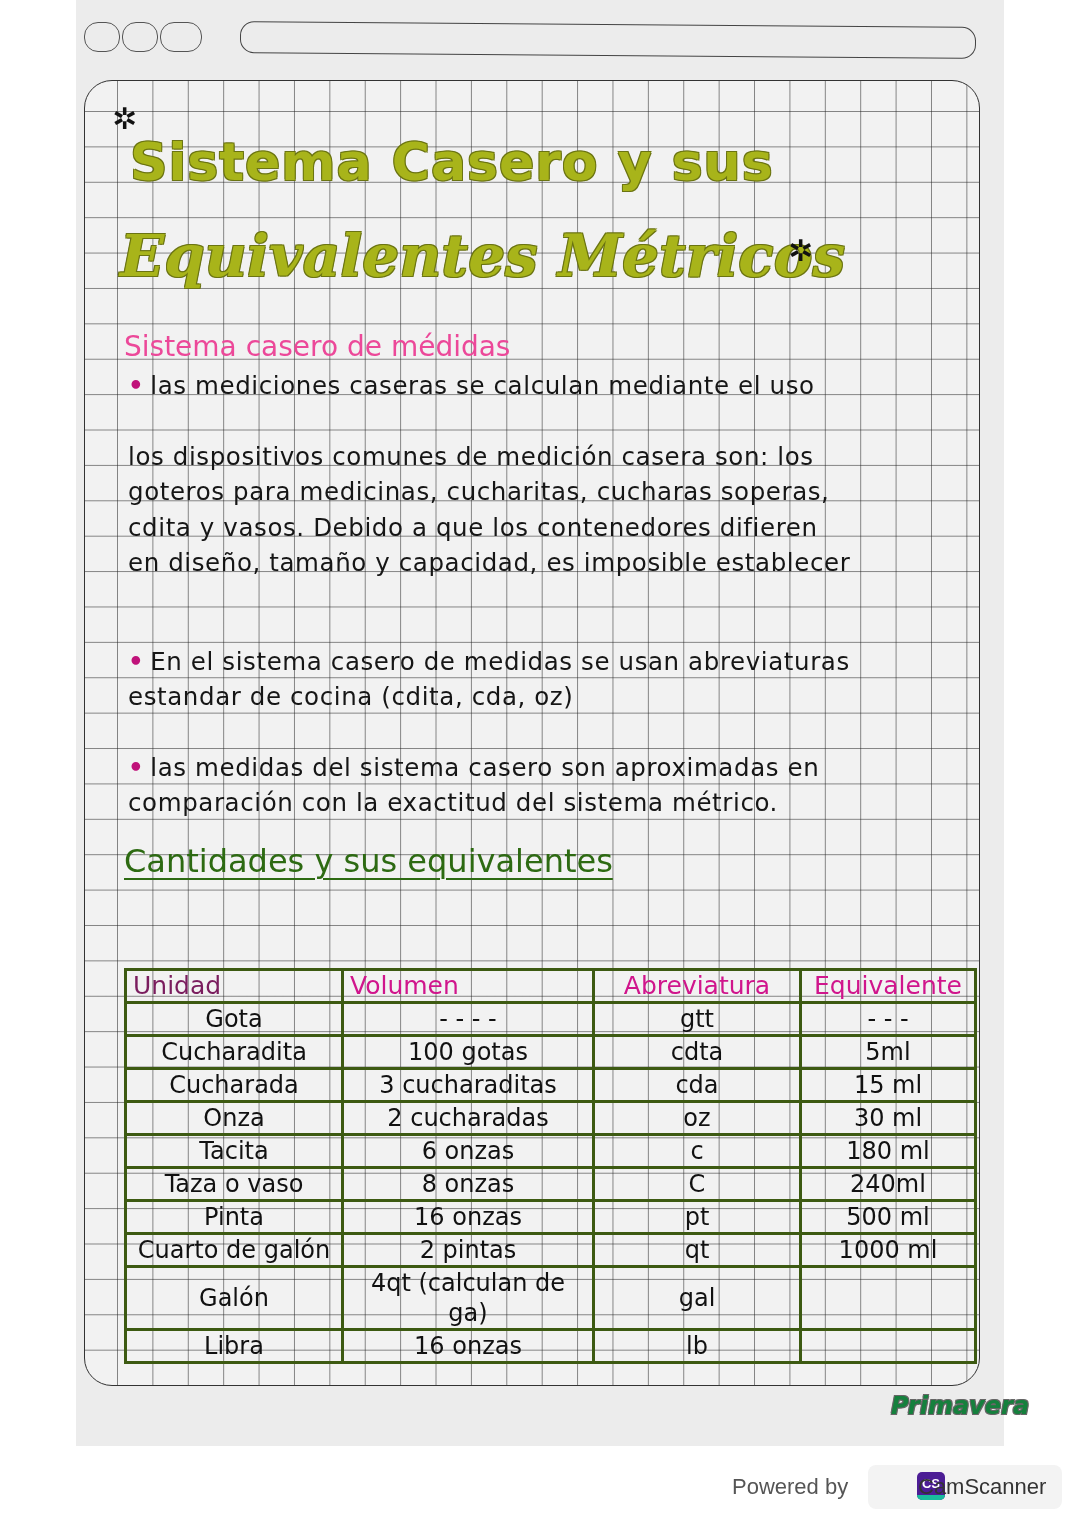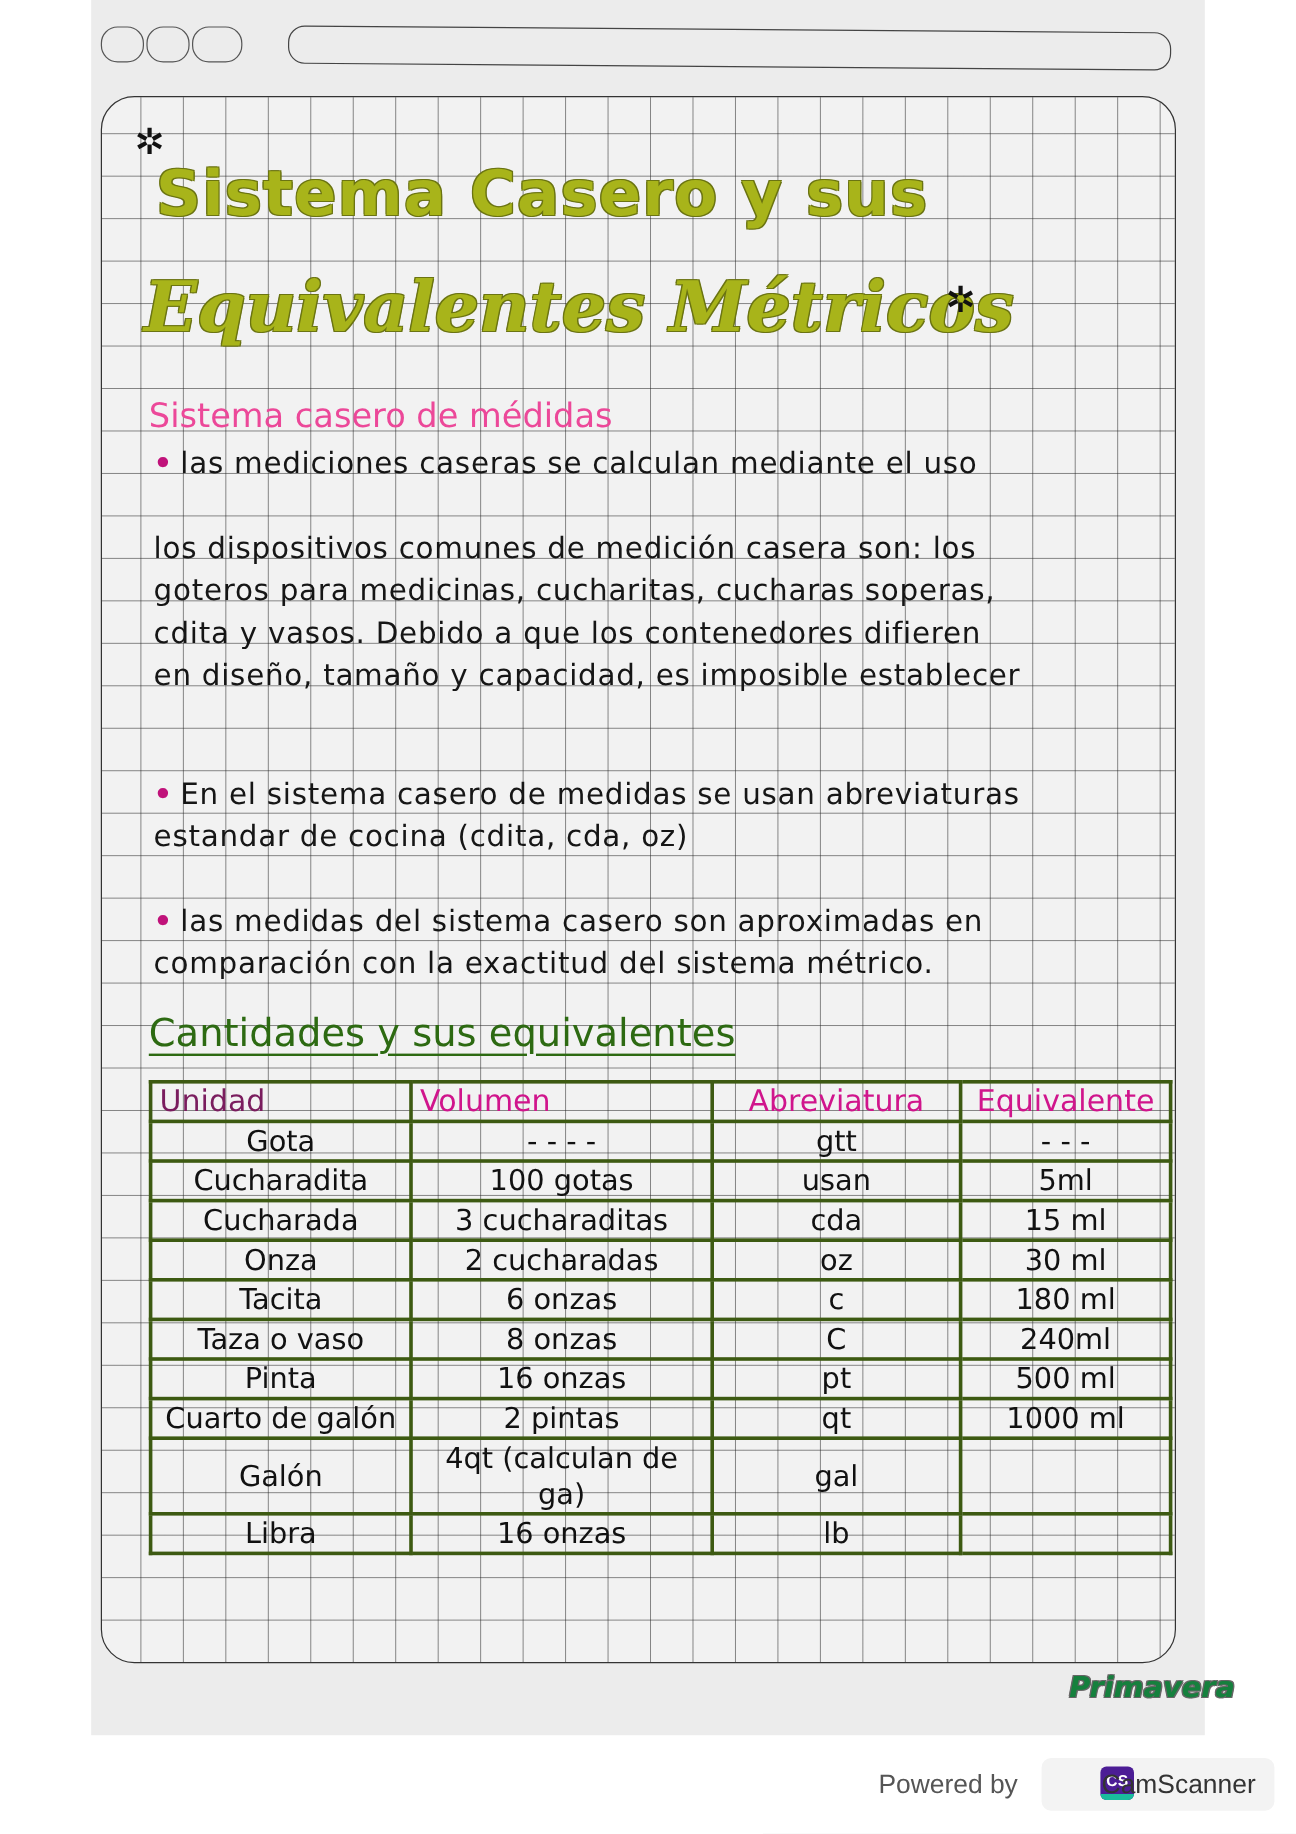--- a/index.html
+++ b/index.html
@@ -17,21 +17,21 @@
   .title{position:absolute;left:130px;top:132px;color:#a8b41a;font-family:"DejaVu Sans",sans-serif;font-weight:bold;
         text-shadow:-1px -1px 0 #6b7412,1px 1px 0 #6b7412,1px -1px 0 #6b7412,-1px 1px 0 #6b7412;}
   .title-l1{font-size:52px;letter-spacing:1px;}
   .title-l2{position:absolute;left:120px;top:222px;font-size:58px;font-style:italic;font-family:"DejaVu Serif",serif;font-weight:bold;color:#a8b41a;
         text-shadow:-1px -1px 0 #6b7412,1px 1px 0 #6b7412,1px -1px 0 #6b7412,-1px 1px 0 #6b7412;}
   .spark{position:absolute;color:#111;font-size:30px;font-weight:bold;line-height:1;}
   .section-title{position:absolute;left:124px;top:330px;color:#ec4899;font-size:28px;}
   .para{position:absolute;left:128px;color:#161616;font-size:24.5px;line-height:35.4px;letter-spacing:.6px;margin:0;}
   .bullet{color:#c0127a;font-weight:bold;margin-right:6px;}
   .green-title{position:absolute;left:124px;top:842px;color:#2d6a12;font-size:32px;text-decoration:underline;text-decoration-thickness:1.5px;text-underline-offset:6px;}
-  table.units{position:absolute;left:124px;top:900px;border-collapse:collapse;font-size:24px;color:#111;}
+  table.units{position:absolute;left:124px;top:968px;border-collapse:collapse;font-size:24px;color:#111;}
   table.units td, table.units th{border:3px solid #3d5a12;height:30px;padding:0 6px;text-align:center;font-weight:normal;line-height:30px;}
   table.units th{font-size:25px;}
   .c1{width:202px;} .c2{width:236px;} .c3{width:192px;} .c4{width:160px;}
   .h-unidad{color:#7a1d5e;text-align:left !important;}
   .h-pink{color:#d0158c;}
   .brand-logo{position:absolute;left:876px;top:1392px;color:#15803d;font-size:24px;font-weight:bold;font-style:italic;
         text-shadow:-1px -1px 0 #666,1px 1px 0 #666,1px -1px 0 #666,-1px 1px 0 #666;margin-left:15px;}
   .powered{position:absolute;left:732px;top:1474px;color:#555;font-size:22px;font-family:"Liberation Sans",sans-serif;}
   .cs-badge{position:absolute;left:868px;top:1465px;width:194px;height:44px;background:#f3f3f3;border-radius:8px;}
   .cs-icon{position:absolute;left:12px;top:7px;width:28px;height:28px;background:#4c1d95;border-radius:5px;color:#fff;font-size:13px;font-weight:bold;text-align:center;line-height:24px;overflow:hidden;font-family:"Liberation Sans",sans-serif;margin-left:37px;}
@@ -95,21 +95,21 @@
   <tbody>
     <tr>
       <td>Gota</td>
       <td>- - - -</td>
       <td>gtt</td>
       <td>- - -</td>
     </tr>
     <tr>
       <td>Cucharadita</td>
       <td>100 gotas</td>
-      <td>usan</td>
+      <td>cdta</td>
       <td>5ml</td>
     </tr>
     <tr>
       <td>Cucharada</td>
       <td>3 cucharaditas</td>
       <td>cda</td>
       <td>15 ml</td>
     </tr>
     <tr>
       <td>Onza</td>

